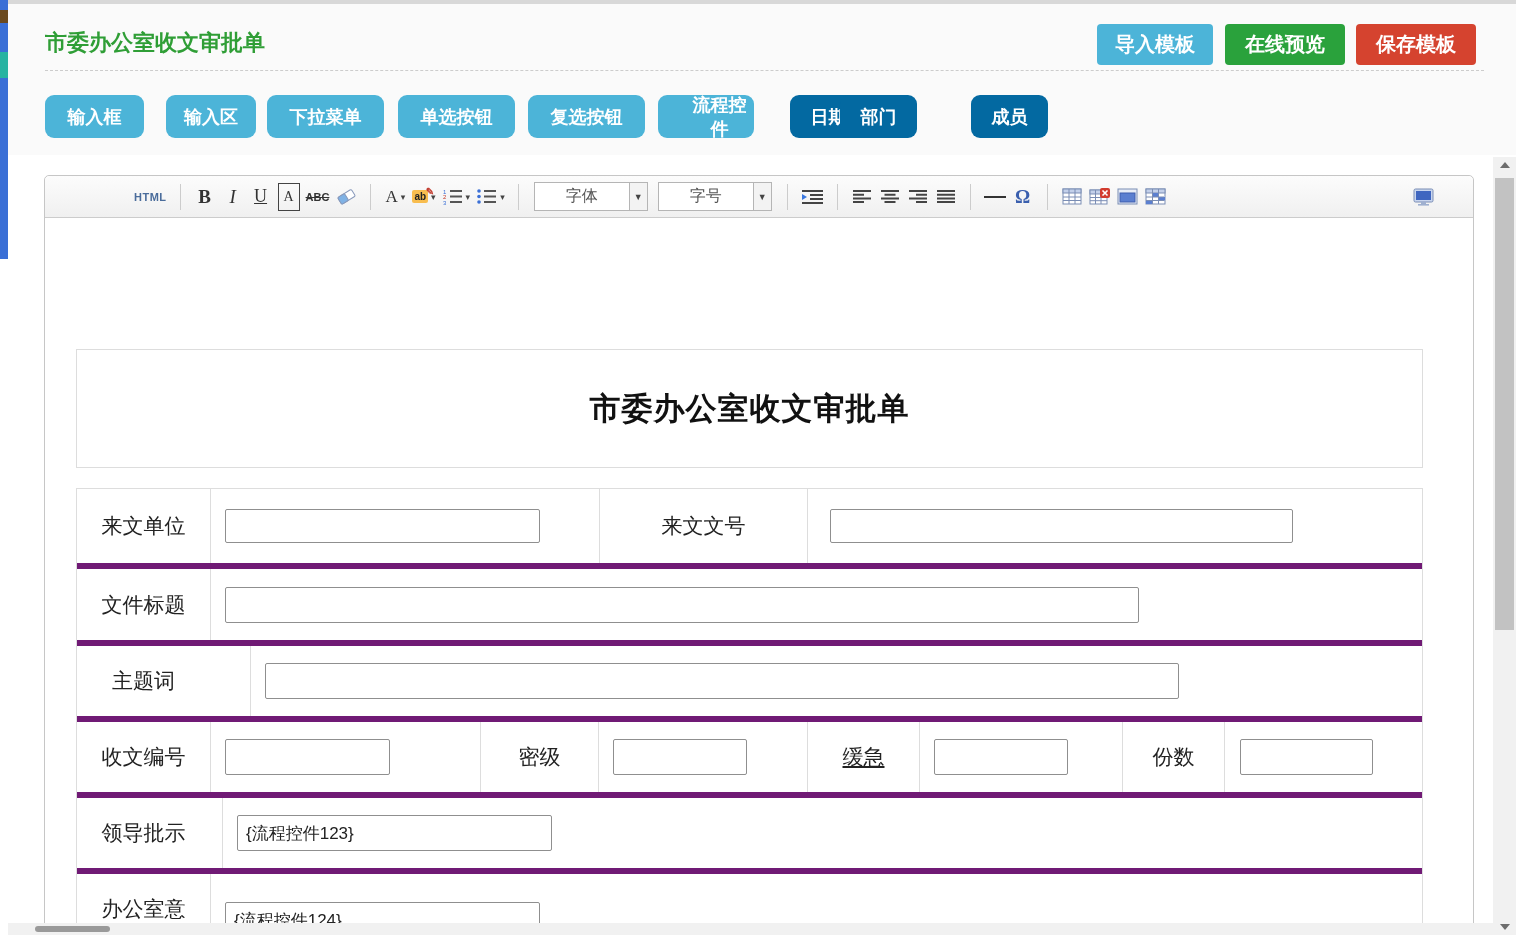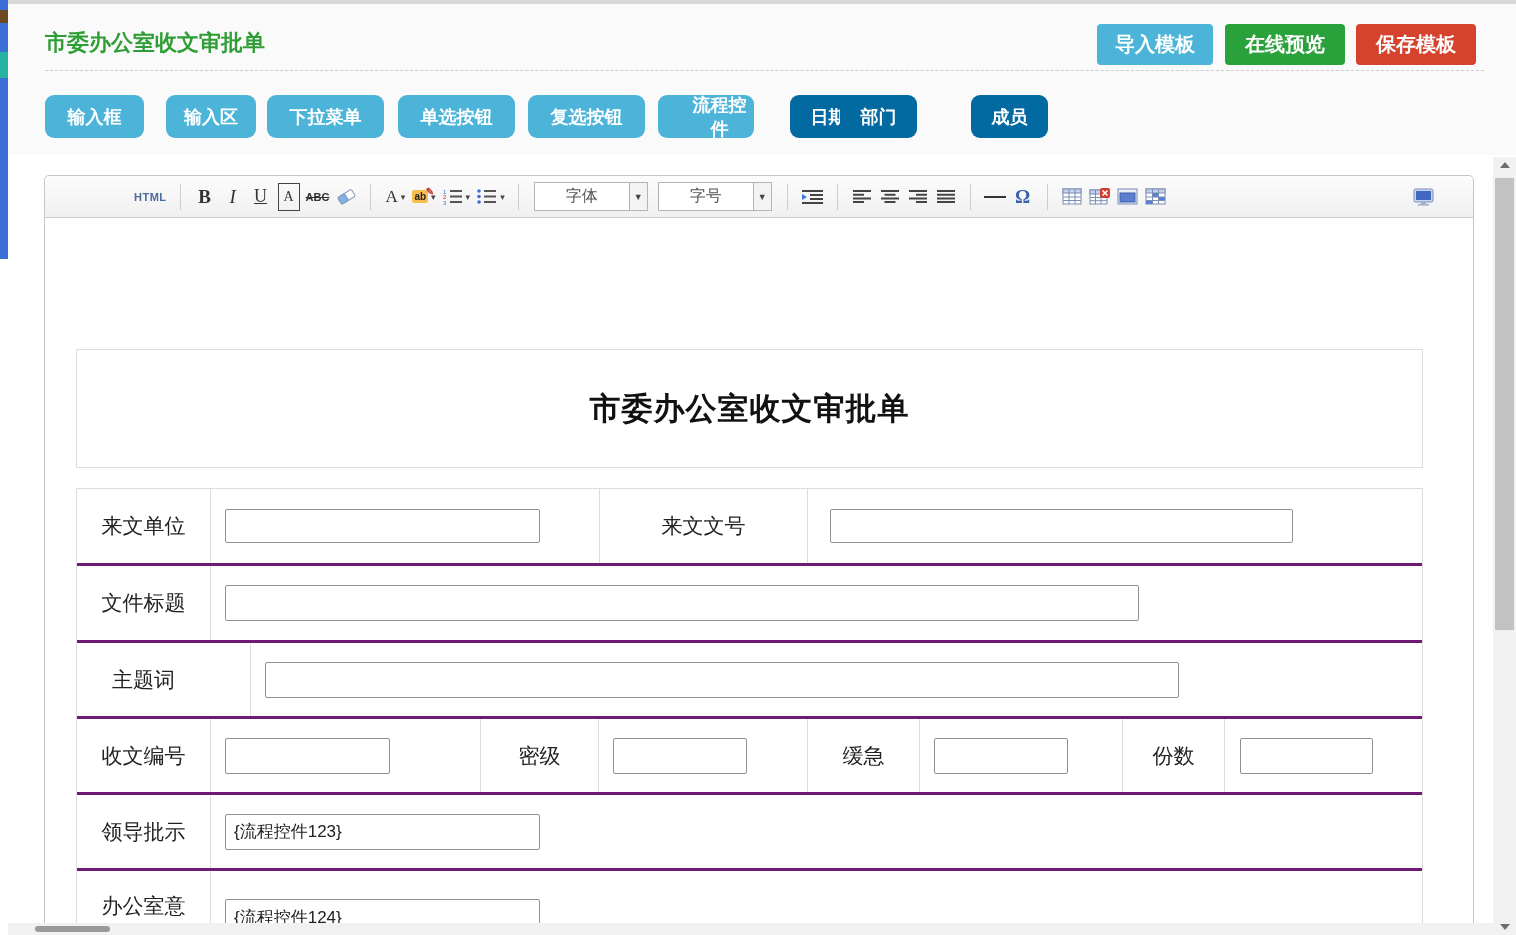--- a/index.html
+++ b/index.html
@@ -59,21 +59,21 @@
   .tb-hr { width:22px; height:2px; background:#333; }
   .tb-omega { font-size:19px; font-weight:bold; color:#3a5fae; font-family:"Liberation Serif", serif; }
   .tb-screen { margin-left:auto; margin-right:26px; }
 
   
   .doc { position:relative; height:737px; background:#fff; }
   .doc-titlebox { position:absolute; left:31px; top:131px; width:1347px; height:119px;
                   border:1px solid #ddd; display:flex; align-items:center; justify-content:center; }
   .doc-title { font-size:31px; font-weight:bold; color:#111; letter-spacing:1px; }
   .ftable { position:absolute; left:31px; top:270px; width:1347px; border:1px solid #ddd; }
-  .frow { display:flex; border-top:3px solid #701a75; }
+  .frow { display:flex; border-top:6px solid #701a75; }
   .frow:first-child { border-top:none; }
   .fcell { border-left:1px solid #ddd; }
   .fcell:first-child { border-left:none; }
   .lab { display:flex; align-items:center; justify-content:center; font-size:21px; color:#222; flex:none; }
   .icell { display:flex; align-items:center; padding-left:14px; flex:1; }
   .tin { height:34px; border:1px solid #8f8f8f; border-radius:2px; background:#fff;
          font-size:17px; padding:0 8px; font-family:"Liberation Sans", sans-serif; color:#222; }
 
   
   .tooltip { left:828px; top:548px; width:219px; height:43px; background:#fbf3d8;
@@ -303,31 +303,31 @@
 
           <div class="frow" style="height:76px;">
             <div class="fcell lab" style="width:133px;">收文编号</div>
             <div class="fcell icell" style="width:270px;flex:none;">
               <input class="tin" style="width: 165px; height: 36px;">
             </div>
             <div class="fcell lab" style="width:118px;">密级</div>
             <div class="fcell icell" style="width:209px;flex:none;">
               <input class="tin" style="width: 134px; height: 36px;">
             </div>
-            <div class="fcell lab" style="width:112px;">缓急</div>
+            <div class="fcell lab" style="width:112px;text-decoration:underline;">缓急</div>
             <div class="fcell icell" style="width:203px;flex:none;">
               <input class="tin" style="width: 134px; height: 36px;">
             </div>
             <div class="fcell lab" style="width:102px;">份数</div>
             <div class="fcell icell">
               <input class="tin" style="width: 133px; height: 36px; margin-left: 1px;">
             </div>
           </div>
 
-          <div class="frow" style="height:76px;">
+          <div class="frow" style="height:76px;gap:12px;">
             <div class="fcell lab" style="width:133px;">领导批示</div>
             <div class="fcell icell">
               <input class="tin" style="width: 315px; height: 36px;" value="{流程控件123}">
             </div>
           </div>
 
           <div class="frow" style="height:110px;">
             <div class="fcell lab" style="width:133px;align-items:flex-start;padding-top:21px;">办公室意</div>
             <div class="fcell icell" style="align-items:flex-start;">
               <input class="tin" style="width: 315px; height: 36px; margin-top: 28px;" value="{流程控件124}">

